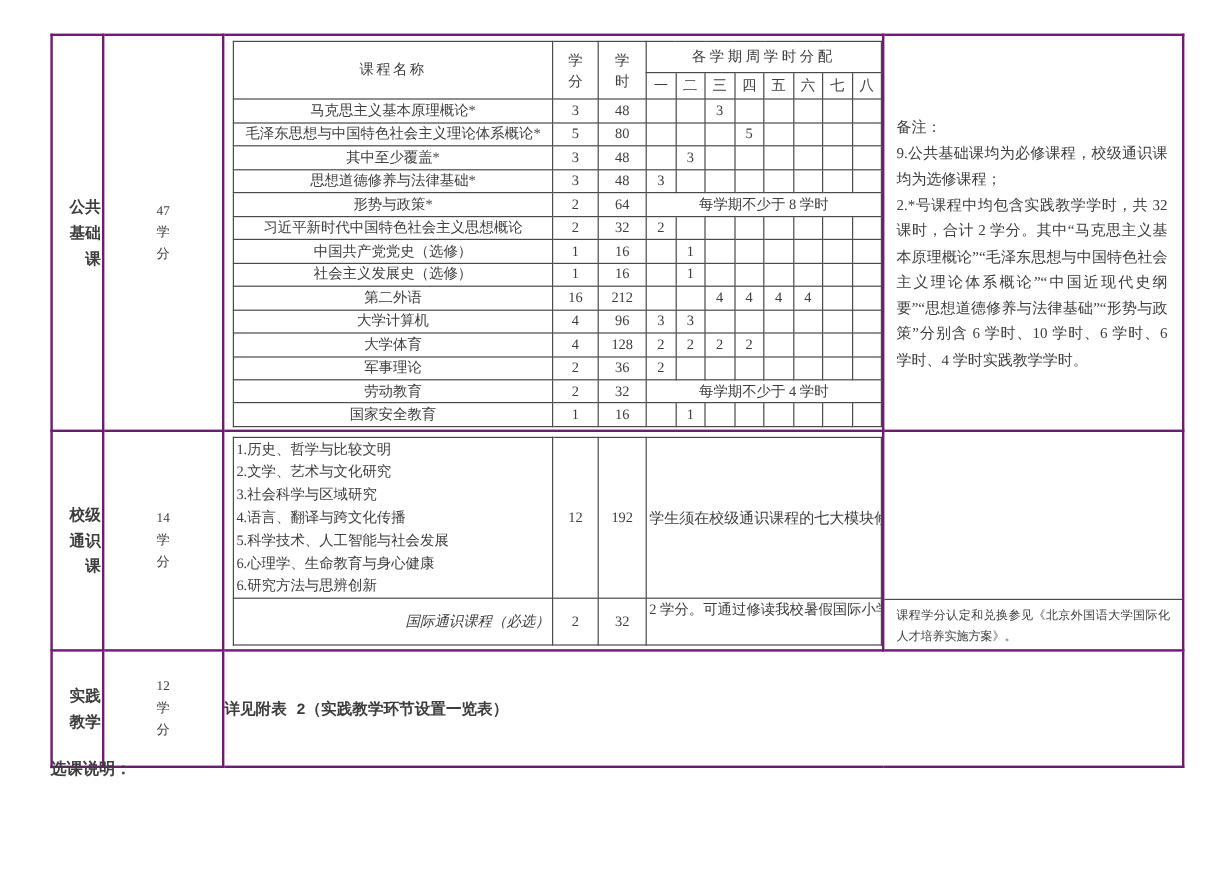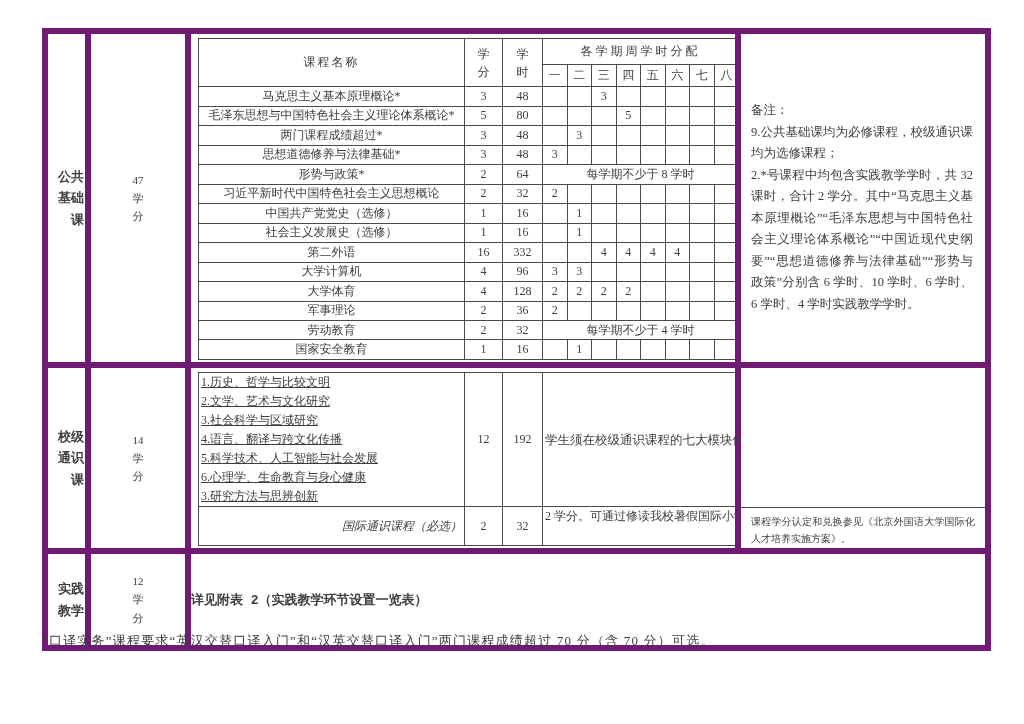--- a/index.html
+++ b/index.html
@@ -1,39 +1,39 @@
 <!DOCTYPE html>
 <html><head>
 <meta charset="utf-8">
 <style>
   html,body{margin:0;padding:0;background:#fff;}
   body{width:1024px;height:724px;font-family:"Liberation Serif","DejaVu Serif",serif;color:#3d3d3d;}
   .sheet{position:relative;width:1024px;height:724px;background:#fff;overflow:hidden;}
 
   table.outer{position:absolute;left:42px;top:28px;width:943px;height:592px;
     border-collapse:collapse;table-layout:fixed;border:2px solid #383838;}
-  table.outer > tbody > tr > td{border:6px solid #701a75;}
+  table.outer > tbody > tr > td{border:2px solid #701a75;}
 
   td.cat{ text-align:right;font-weight:bold;font-size:13px;line-height:1.65;vertical-align:middle;}
   td.cred{text-align:center;font-size:11px;line-height:1.65;vertical-align:middle;}
   td.courses-area{vertical-align:top;padding:4px 2px 2px 7px;}
 
   table.inner{border-collapse:collapse;width:100%;table-layout:fixed;font-size:12px;text-align:center;}
   table.inner td{border:1px solid #4a4a4a;overflow:hidden;white-space:nowrap;padding:0 2px;}
   table.inner1{height:322px;}
   table.inner1 tr.h1{height:25px;}
   table.inner1 tr.h2{height:22px;}
   table.inner1 tr.cr{height:19px;}
   .hdr-stack div{line-height:1.5;}
   td.sem-title{letter-spacing:3px;}
   td.name-hdr{letter-spacing:2px;}
 
   table.inner2{height:174px;}
   table.inner2 tr.rA{height:134px;}
-  td.modules{white-space:normal;text-align:left;padding:4px 4px 4px 7px;vertical-align:middle;line-height:1.58;font-size:12px;text-decoration:underline;}
+  td.modules{white-space:normal;text-align:left;padding:4px 4px 4px 7px;vertical-align:middle;line-height:1.58;font-size:12px;}
   td.wrap{white-space:normal;}
   td.noteA{white-space:normal;text-align:justify;vertical-align:middle;padding:4px 6px;font-size:12.5px;line-height:1.92;}
   td.noteB{white-space:normal;text-align:left;vertical-align:top;padding:3px 5px;font-size:12px;line-height:1.65;}
   td.intl-name{text-align:right;padding-left:8px;font-style:italic;}
 
   td.rem1{vertical-align:top;padding:66px 12px 0 10px;font-size:12.5px;line-height:1.72;text-align:justify;}
   td.rem1 p{margin:0;}
   td.rem2{vertical-align:top;padding:0;}
   .rem2-top{height:139px;border-bottom:1px solid #4a4a4a;}
   .rem2-bot{padding:5px 10px 0 10px;font-size:10px;line-height:1.72;text-align:justify;}
@@ -119,21 +119,21 @@
             <td></td>
             <td></td>
             <td></td>
             <td>5</td>
             <td></td>
             <td></td>
             <td></td>
             <td></td>
           </tr>
           <tr class="cr">
-            <td>两门课程成绩超过*</td>
+            <td>其中至少覆盖*</td>
             <td>3</td>
             <td>48</td>
             <td></td>
             <td>3</td>
             <td></td>
             <td></td>
             <td></td>
             <td></td>
             <td></td>
             <td></td>
@@ -192,21 +192,21 @@
             <td></td>
             <td></td>
             <td></td>
             <td></td>
             <td></td>
             <td></td>
           </tr>
           <tr class="cr">
             <td>第二外语</td>
             <td>16</td>
-            <td>332</td>
+            <td>212</td>
             <td></td>
             <td></td>
             <td>4</td>
             <td>4</td>
             <td>4</td>
             <td>4</td>
             <td></td>
             <td></td>
           </tr>
           <tr class="cr">
@@ -298,21 +298,21 @@
               </colgroup>
           <tbody>
           <tr class="rA">
             <td class="modules">
               <div>1.历史、哲学与比较文明</div>
               <div>2.文学、艺术与文化研究</div>
               <div>3.社会科学与区域研究</div>
               <div>4.语言、翻译与跨文化传播</div>
               <div>5.科学技术、人工智能与社会发展</div>
               <div>6.心理学、生命教育与身心健康</div>
-              <div>3.研究方法与思辨创新</div>
+              <div>6.研究方法与思辨创新</div>
             </td>
             <td>12</td>
             <td>192</td>
             <td class="noteA">学生须在校级通识课程的七大模块修满 12 个选修学分。其中至少覆盖 3 个模块课程，且不得选修与自己专业相近的课程。每学期，学生选修通识课门数不超过 3 门。</td>
           </tr>
           <tr>
             <td class="intl-name">国际通识课程（必选）</td>
             <td>2</td>
             <td>32</td>
             <td class="noteB">2 学分。可通过修读我校暑假国际小学期课程完成，也可通过短期或</td>
@@ -335,15 +335,15 @@
         <div>12</div>
         <div>学</div>
         <div>分</div>
       </td>
       <td colspan="2" class="practice-note">详见附表 2（实践教学环节设置一览表）</td>
     </tr>
     </tbody>
   </table>
 
   <div class="notes">
-    <div class="notes-body">“口译实务”课程要求“英汉交替口译入门”和“汉英交替口译入门”两门课程成绩超过 70 分（含 70 分）可选。</div>
+    <div class="notes-title">选课说明：</div>
   </div>
 </div>
 
 </body></html>

